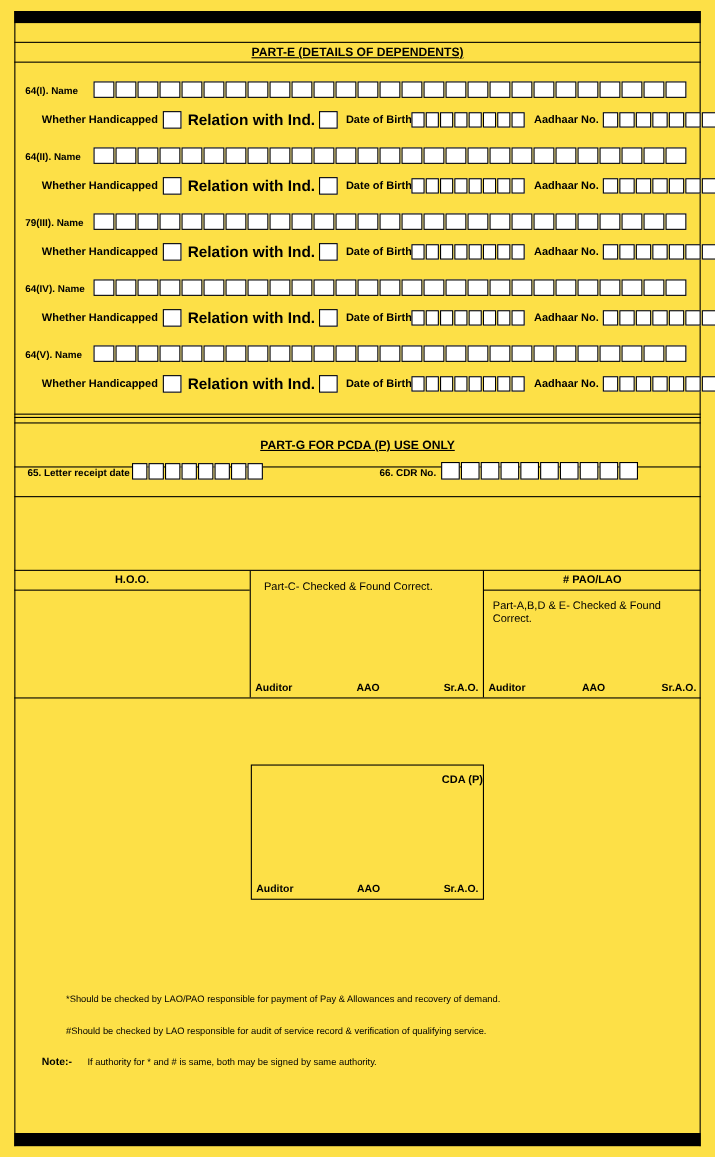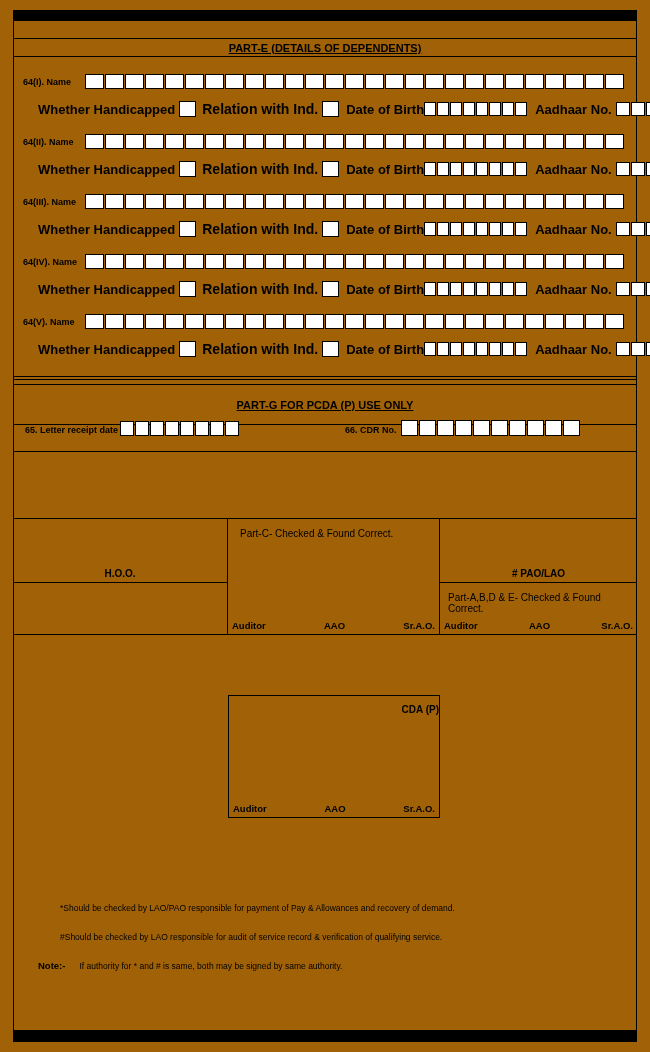--- a/index.html
+++ b/index.html
@@ -1,17 +1,17 @@
 <!DOCTYPE html>
 <html><head>
 <meta charset="utf-8">
 <style>
   * { margin:0; padding:0; }
   body { background:#fff; font-family:"Liberation Sans", sans-serif; color:#000; }
-  .page { position:relative; width:650px; height:1052px; background:#a16207; overflow:hidden; }
+  .page { position:relative; width:650px; height:1052px; background:#fde047; overflow:hidden; }
 
   .frame { position:absolute; left:13px; top:10px; width:624px; height:1032px;
            border-left:1.5px solid #000; border-right:1.5px solid #000; box-sizing:border-box; }
 
   .bar-top    { position:absolute; left:13px; top:10px;   width:624px; height:11px; background:#000; }
   .bar-bottom { position:absolute; left:13px; top:1030px; width:624px; height:12px; background:#000; }
 
   .section-header { position:absolute; left:13px; width:624px; box-sizing:border-box;
                     display:flex; align-items:center; justify-content:center;
                     font-weight:bold; font-size:11px; text-decoration:underline; }
@@ -29,21 +29,21 @@
 
   .cells { display:inline-flex; gap:1px; }
   .cell  { box-sizing:border-box; border:1px solid #000; background:#fff; flex-shrink:0; }
   .cells-name .cell     { width:19px; height:15px; }
   .cells-single .cell   { width:17px; height:16px; }
   .cells-dob .cell      { width:12px; height:14px; }
   .cells-aadhaar .cell  { width:14px; height:14px; }
   .cells-letter .cell   { width:14px; height:15px; }
   .cells-cdr .cell      { width:17px; height:16px; }
 
-  .lbl { font-weight:bold; font-size:13px; }
+  .lbl { font-weight:bold; font-size:10px; }
   .lbl-handicapped { margin-right:4px; }
   .lbl-relation { font-size:14px; margin:0 4px 0 6px; }
   .lbl-dob     { margin:0 0 0 7px; }
   .lbl-aadhaar { margin:0 4px 0 8px; }
 
   .row6566 { position:absolute; left:13px; top:408px; width:624px; height:44px;
              border-bottom:1px solid #000; box-sizing:border-box; }
   .lbl65   { position:absolute; left:12px;  top:17px; font-size:9px; font-weight:bold; }
   .cells65 { position:absolute; left:107px; top:13px; }
   .lbl66   { position:absolute; left:332px; top:17px; font-size:9px; font-weight:bold; }
@@ -51,21 +51,21 @@
 
   .review-table { position:absolute; left:13px; top:518px; width:624px; height:117px;
                   border-top:1.5px solid #000; border-bottom:1.5px solid #000;
                   display:flex; box-sizing:border-box; }
   .rt-col  { position:relative; box-sizing:border-box; }
   .rt-col1 { width:215px; border-right:1px solid #000; }
   .rt-col2 { width:212px; border-right:1px solid #000; }
   .rt-col3 { flex:1; }
   .rt-header { height:18px; border-bottom:1.5px solid #000; box-sizing:border-box;
                display:flex; align-items:center; justify-content:center;
-               font-weight:bold; font-size:10px;margin-top:46px; }
+               font-weight:bold; font-size:10px; }
   .rt-note { font-size:10px; padding:9px 4px 0 12px; }
   .rt-col3 .rt-note { padding-left:8px; }
   .sign-row { position:absolute; bottom:3px; left:0; right:0; display:flex;
               justify-content:space-between; padding:0 4px; box-sizing:border-box;
               font-weight:bold; font-size:9.5px; }
 
   .cda-box { position:absolute; left:228px; top:695px; width:212px; height:123px;
              border:1.5px solid #000; box-sizing:border-box; }
   .cda-title { text-align:right; font-weight:bold; font-size:10px; padding-top:8px; }
 
@@ -221,21 +221,21 @@
             <span class="cell"></span>
             <span class="cell"></span>
             <span class="cell"></span>
             <span class="cell"></span>
           </span>
       </div>
     </div>
 
     <div class="dep-block">
       <div class="dep-name-row">
-        <span class="dep-name-label">64(III). Name</span>
+        <span class="dep-name-label">79(III). Name</span>
         <span class="cells cells-name">
             <span class="cell"></span>
             <span class="cell"></span>
             <span class="cell"></span>
             <span class="cell"></span>
             <span class="cell"></span>
             <span class="cell"></span>
             <span class="cell"></span>
             <span class="cell"></span>
             <span class="cell"></span>

